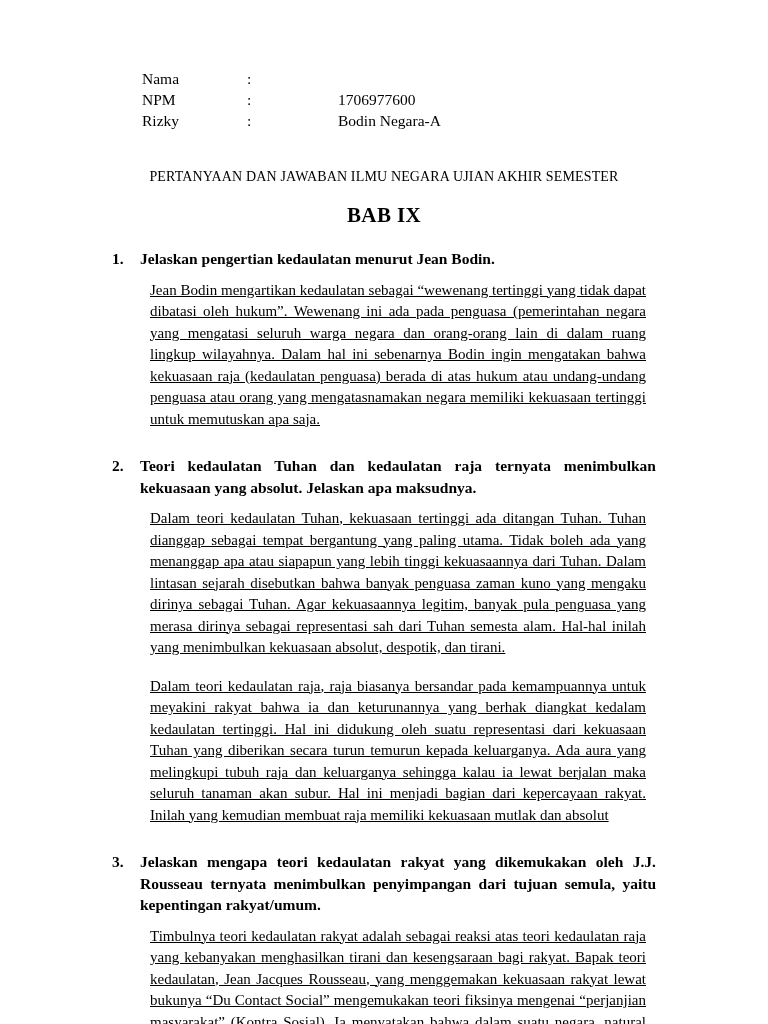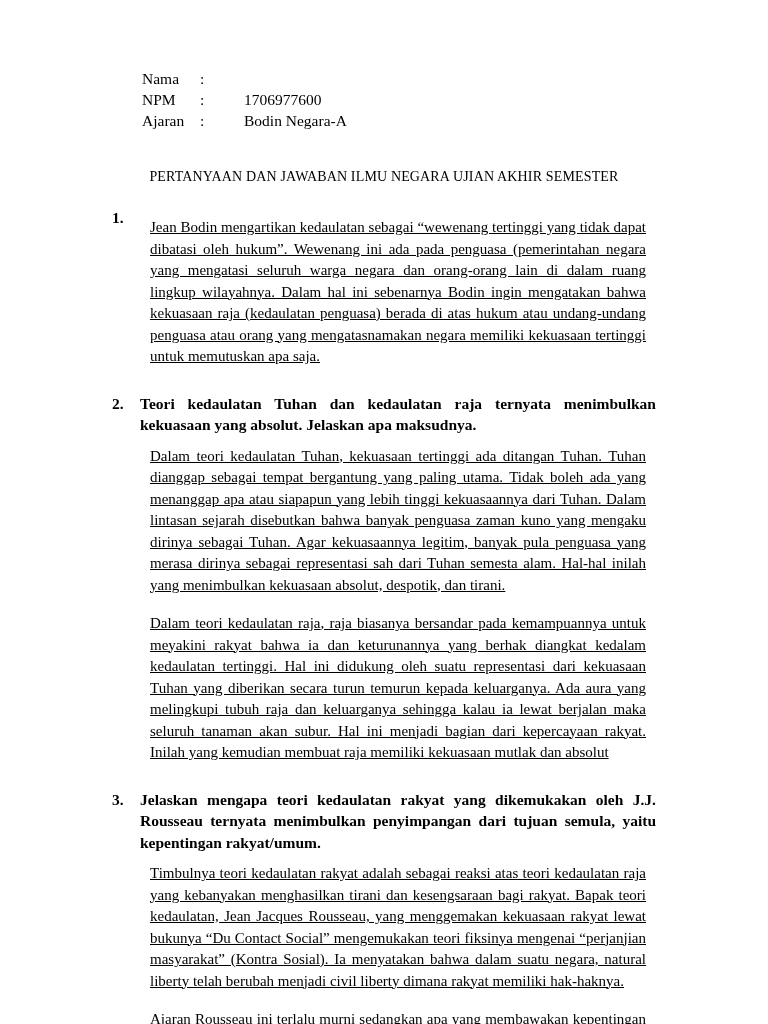--- a/index.html
+++ b/index.html
@@ -28,20 +28,21 @@
   .identity {
     margin-left: 30px;
     margin-bottom: 0;
   }
   .identity-row {
     display: flex;
     align-items: flex-start;
     font-size: 15.5px;
     line-height: 21px;
     white-space: nowrap;
+    gap: 47px;
   }
   .identity-label {
     width: 58px;
     flex: 0 0 58px;
   }
   .identity-colon {
     width: 44px;
     flex: 0 0 44px;
   }
   .identity-value {
@@ -117,33 +118,35 @@
     <div class="identity-row">
       <span class="identity-label">Nama</span>
       <span class="identity-colon">:</span>
     </div>
     <div class="identity-row">
       <span class="identity-label">NPM</span>
       <span class="identity-colon">:</span>
       <span class="identity-value">1706977600</span>
     </div>
     <div class="identity-row">
-      <span class="identity-label">Ajaran</span>
+      <span class="identity-label">Rizky</span>
       <span class="identity-colon">:</span>
       <span class="identity-value">Bodin Negara-A</span>
     </div>
   </div>
 
   <div class="doc-subject">PERTANYAAN DAN JAWABAN ILMU NEGARA UJIAN AKHIR SEMESTER</div>
+  <div class="doc-title">BAB IX</div>
 
   <div class="qlist">
 
     <div class="qitem">
       <div class="qnum">1.</div>
       <div class="qbody">
+        <p class="qprompt">Jelaskan pengertian kedaulatan menurut Jean Bodin.</p>
         <p class="qpara"><span>Jean Bodin mengartikan kedaulatan sebagai “</span><span class="u">wewenang tertinggi yang tidak dapat dibatasi oleh hukum</span><span>”. Wewenang ini ada pada penguasa (pemerintahan negara yang mengatasi seluruh warga negara dan orang-orang lain di dalam ruang lingkup wilayahnya. Dalam hal ini sebenarnya Bodin ingin mengatakan bahwa kekuasaan raja (kedaulatan penguasa) berada di atas hukum atau undang-undang penguasa atau orang yang mengatasnamakan negara memiliki kekuasaan tertinggi untuk memutuskan apa saja.</span></p>
       </div>
     </div>
 
     <div class="qitem">
       <div class="qnum">2.</div>
       <div class="qbody">
         <p class="qprompt">Teori kedaulatan Tuhan dan kedaulatan raja ternyata menimbulkan kekuasaan yang absolut. Jelaskan apa maksudnya.</p>
         <p class="qpara"><span class="u">Dalam teori kedaulatan Tuhan</span><span>, kekuasaan tertinggi ada ditangan Tuhan. Tuhan dianggap sebagai tempat bergantung yang paling utama. Tidak boleh ada yang menanggap apa atau siapapun yang lebih tinggi kekuasaannya dari Tuhan. Dalam lintasan sejarah disebutkan bahwa banyak penguasa zaman kuno yang mengaku dirinya sebagai Tuhan. Agar kekuasaannya legitim, banyak pula penguasa yang merasa dirinya sebagai representasi sah dari Tuhan semesta alam. Hal-hal inilah yang menimbulkan kekuasaan absolut, despotik, dan tirani.</span></p>
         <p class="qpara"><span class="u">Dalam teori kedaulatan raja</span><span>, raja biasanya bersandar pada kemampuannya untuk meyakini rakyat bahwa ia dan keturunannya yang berhak diangkat kedalam kedaulatan tertinggi. Hal ini didukung oleh suatu representasi dari kekuasaan Tuhan yang diberikan secara turun temurun kepada keluarganya. Ada aura yang melingkupi tubuh raja dan keluarganya sehingga kalau ia lewat berjalan maka seluruh tanaman akan subur. Hal ini menjadi bagian dari kepercayaan rakyat. Inilah yang kemudian membuat raja memiliki kekuasaan mutlak dan absolut</span></p>

